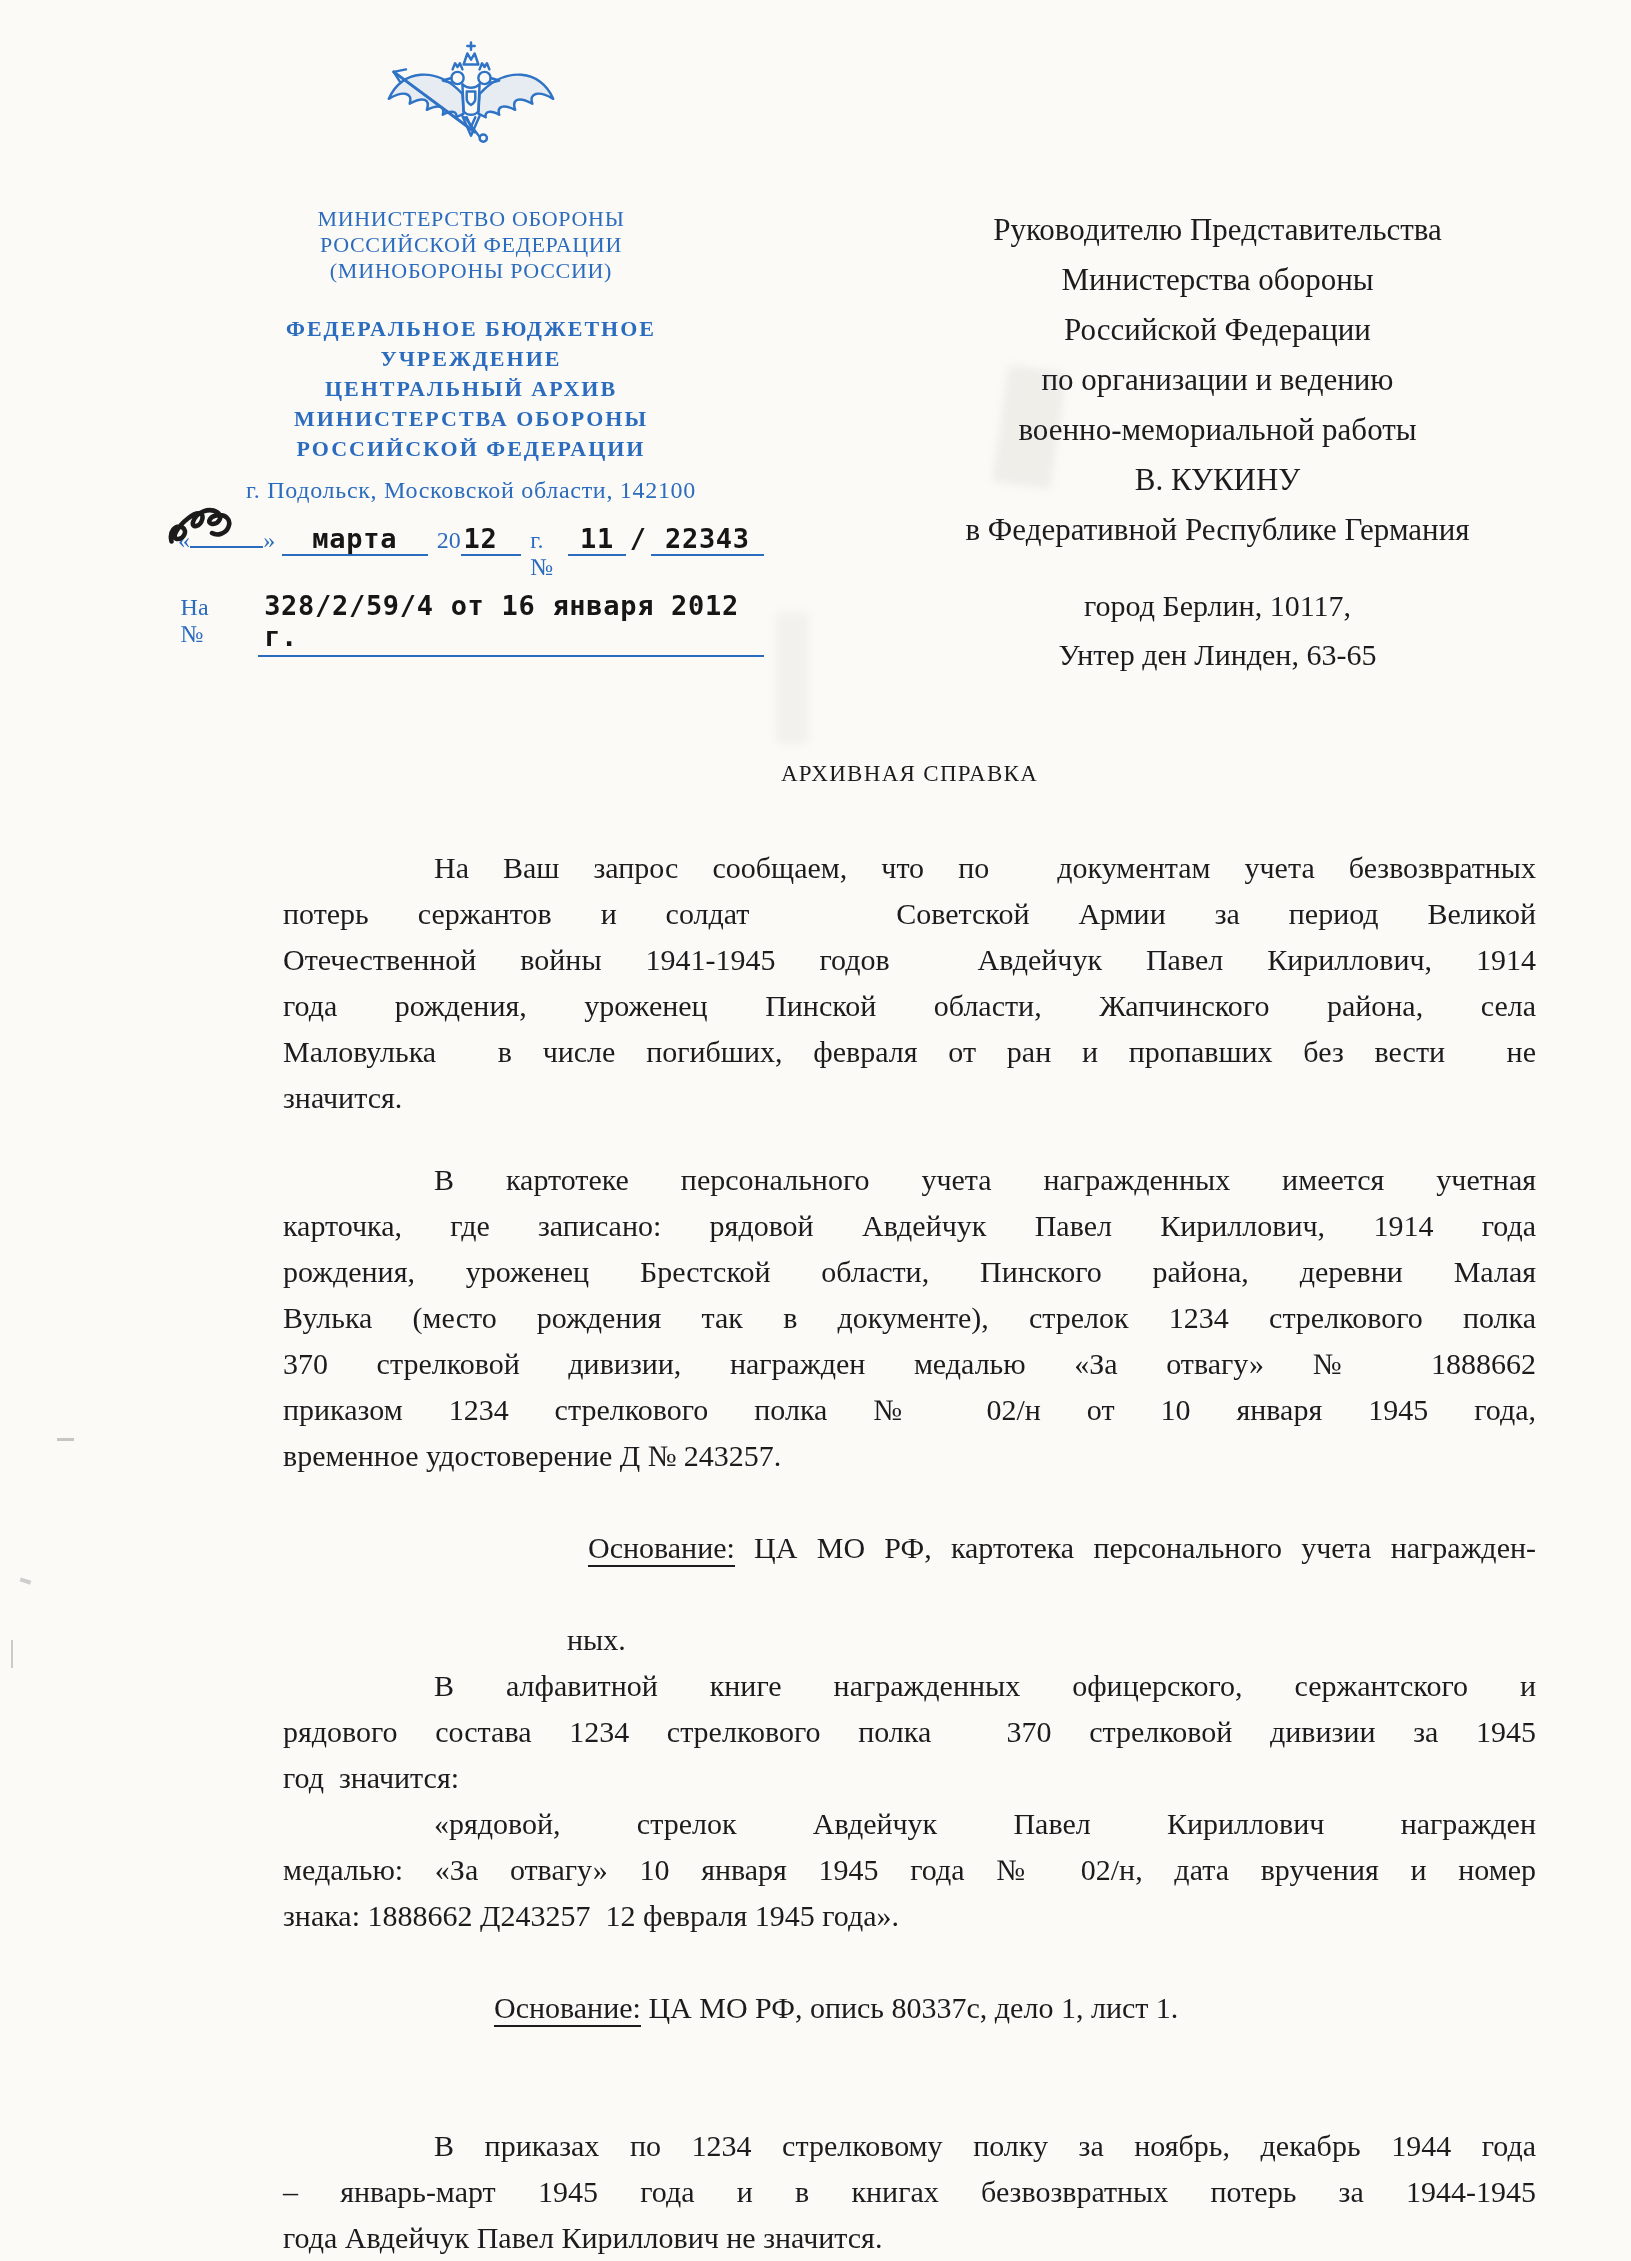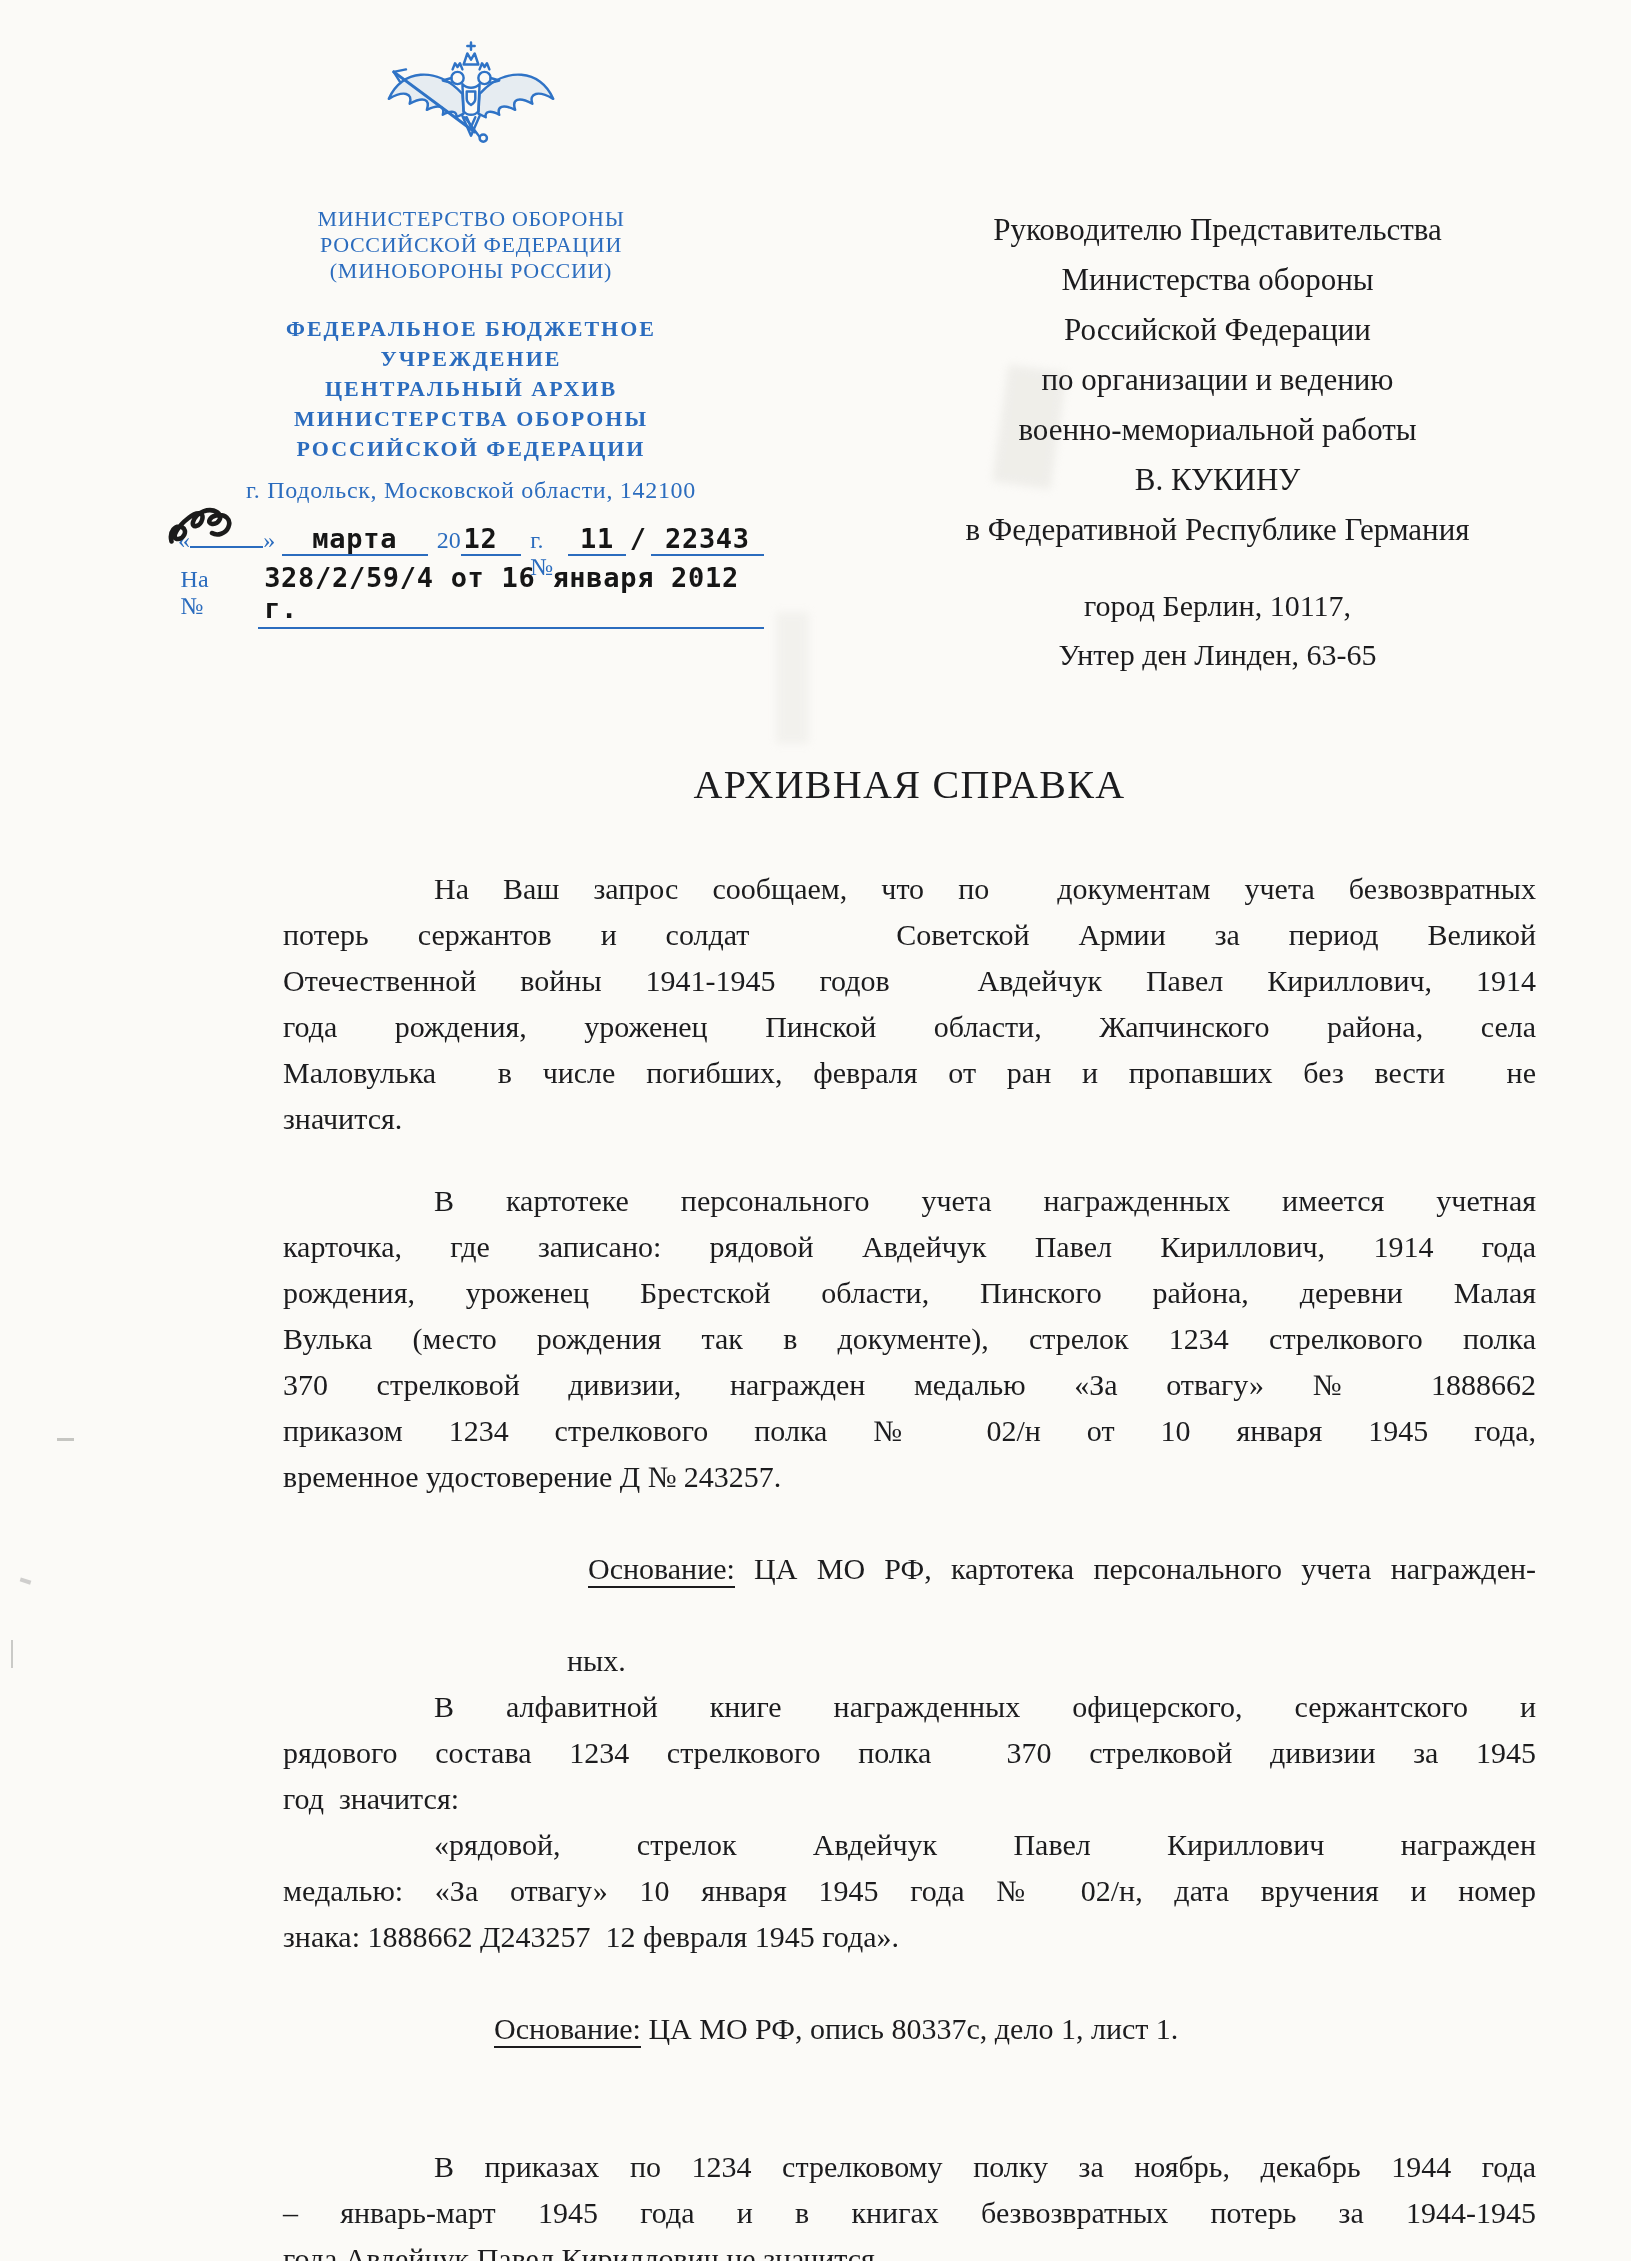--- a/index.html
+++ b/index.html
@@ -29,32 +29,32 @@
   .bl{display:inline-block;border-bottom:2.6px solid var(--blue);text-align:center;}
   .day-bl{width:99px;position:relative;height:33px;}
   .scrib{position:absolute;left:-24px;top:-12px;}
   .mon-bl{width:197px;margin-left:6.6px;}
   .yr-pre{margin-left:9.2px;}
   .yr-bl{width:78px;text-align:left;padding-left:2.6px;}
   .gn{margin-left:9.2px;}
   .n1-bl{width:78px;margin-left:6.6px;}
   .sep{margin:0 4px;color:#161616;}
   .n2-bl{width:153px;}
-  .refline{margin-top:4px;display:flex;align-items:baseline;gap:24px;font-size:24px;color:var(--blue);text-align:left;padding-left:2.6px;}
+  .refline{margin-top:32px;display:flex;align-items:baseline;gap:24px;font-size:24px;color:var(--blue);text-align:left;padding-left:2.6px;}
   .refval{border-bottom:2.6px solid var(--blue);padding:0 10.5px 2.6px 6.6px;}
 
   
   .recip{position:absolute;left:862px;top:205px;width:711px;text-align:center;}
   .recip-line{font-size:31px;line-height:50px;}
   .recip-addr{margin-top:26px;}
   .recip-addr .recip-line{font-size:30px;line-height:49px;}
 
   
   .content{position:absolute;left:283px;top:761px;width:1253px;}
-  .title{text-align:center;font-size:40px;letter-spacing:1.3px;margin-bottom:58px;}
+  .title{text-align:center;font-size:23px;letter-spacing:1.3px;margin-bottom:58px;}
   .ln{font-size:30px;line-height:46px;white-space:pre-wrap;}
   .j{text-align:justify;text-align-last:justify;}
   .f{padding-left:151px;}
   .cont{padding-left:284px;}
   .g1{margin-top:36px;}
   .g2{margin-top:46px;}
   .u{border-bottom:2.6px solid var(--ink);padding-bottom:1.3px;}
 
   
   .art{position:absolute;background:#9a9a98;}

